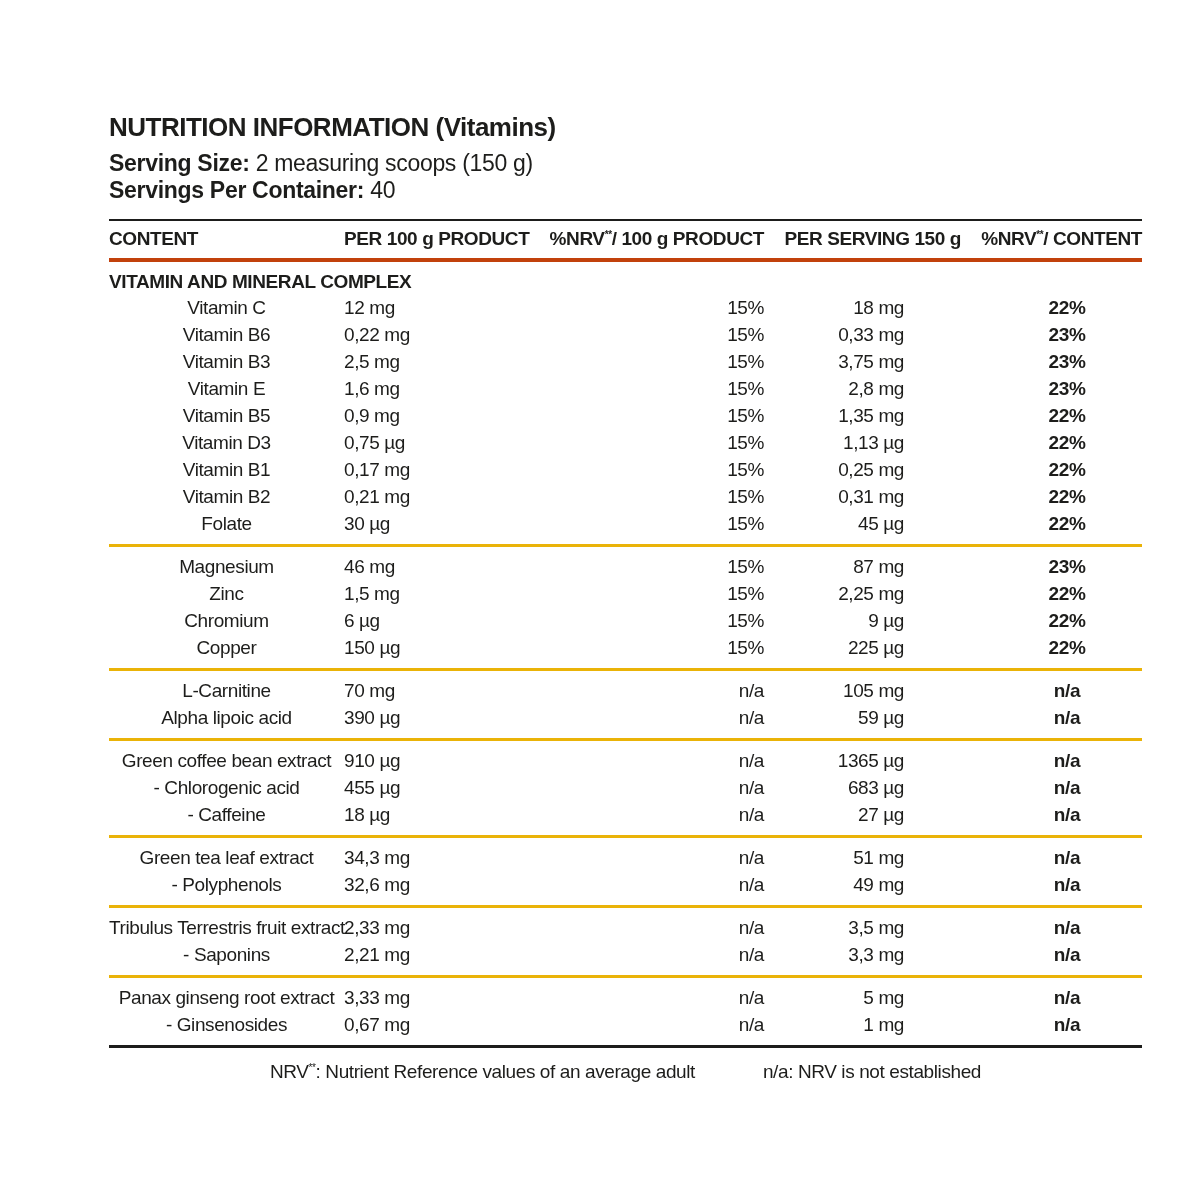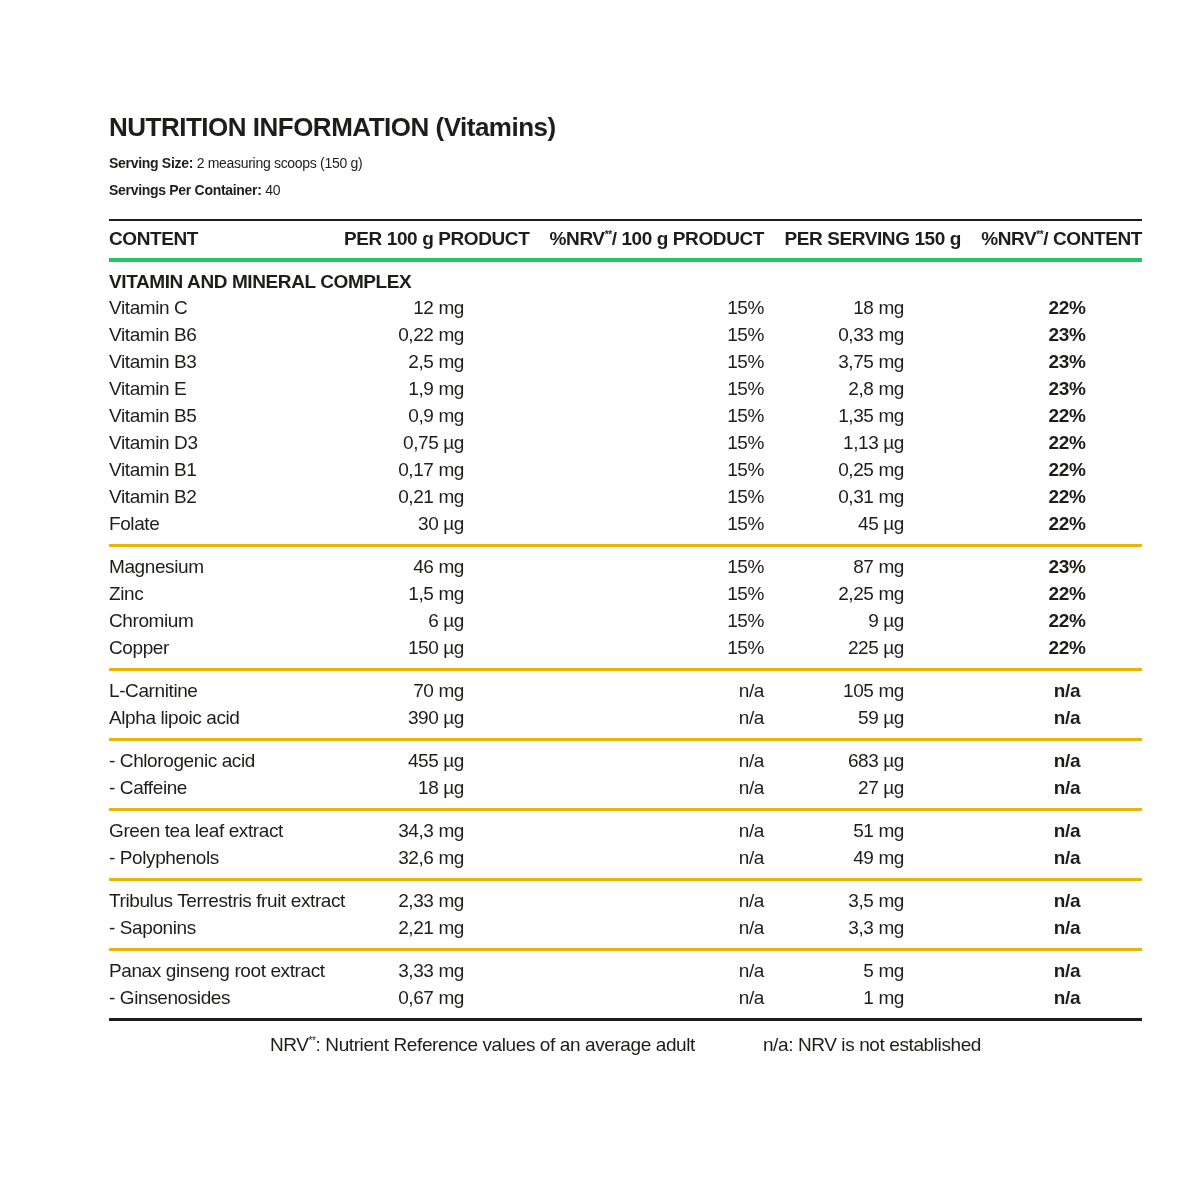--- a/index.html
+++ b/index.html
@@ -17,21 +17,21 @@
   .sheet {
     padding: 112px 0 0 109px;
   }
   .doc-title {
     font-size: 26px;
     font-weight: 700;
     letter-spacing: -0.5px;
     margin: 0 0 7px 0;
   }
   .meta-line {
-    font-size: 14px;
+    font-size: 23px;
     line-height: 27px;
     letter-spacing: -0.3px;
   }
   .meta-label { font-weight: 700; }
 
   table.nutrition {
     border-collapse: collapse;
     table-layout: fixed;
     width: 1033px;
     margin-top: 15px;
@@ -46,34 +46,34 @@
 
   thead th {
     font-size: 19px;
     font-weight: 700;
     letter-spacing: -0.4px;
     padding: 7px 0 8px 0;
     white-space: nowrap;
     text-align: right;
   }
   thead th:first-child { text-align: left; }
-  thead { border-bottom: 4px solid #22c55e; }
+  thead { border-bottom: 4px solid #c2410c; }
 
   tbody { border-top: 3px solid #eab308; }
   tbody:first-of-type { border-top: none; }
 
   td {
     font-size: 19px;
     letter-spacing: -0.4px;
     padding: 2px 0 3px 0;
     white-space: nowrap;
     overflow: visible;
   }
-  td.c1 { text-align: left; }
-  td.c2 { text-align: right; padding-right: 55px; margin-top: 44px; }
+  td.c1 { text-align: center; }
+  td.c2 { text-align: left; padding-right: 55px; margin-top: 44px; }
   td.c3 { text-align: right; padding-left: 31px; }
   td.c4 { text-align: right; padding-right: 57px; }
   td.c5 { text-align: center; padding-left: 31px; font-weight: bold; }
 
   tbody tr:first-child td { padding-top: 9px; }
   tbody tr:last-child td { padding-bottom: 9px; }
 
   tr.section-heading-row td {
     font-weight: 700;
     padding-bottom: 2px;
@@ -149,21 +149,21 @@
         </tr>
         <tr>
           <td class="c1">Vitamin B3</td>
           <td class="c2">2,5 mg</td>
           <td class="c3">15%</td>
           <td class="c4">3,75 mg</td>
           <td class="c5">23%</td>
         </tr>
         <tr>
           <td class="c1">Vitamin E</td>
-          <td class="c2">1,9 mg</td>
+          <td class="c2">1,6 mg</td>
           <td class="c3">15%</td>
           <td class="c4">2,8 mg</td>
           <td class="c5">23%</td>
         </tr>
         <tr>
           <td class="c1">Vitamin B5</td>
           <td class="c2">0,9 mg</td>
           <td class="c3">15%</td>
           <td class="c4">1,35 mg</td>
           <td class="c5">22%</td>
@@ -237,20 +237,27 @@
         </tr>
         <tr>
           <td class="c1">Alpha lipoic acid</td>
           <td class="c2">390 µg</td>
           <td class="c3">n/a</td>
           <td class="c4">59 µg</td>
           <td class="c5">n/a</td>
         </tr>
       </tbody>
       <tbody>
+        <tr>
+          <td class="c1">Green coffee bean extract</td>
+          <td class="c2">910 µg</td>
+          <td class="c3">n/a</td>
+          <td class="c4">1365 µg</td>
+          <td class="c5">n/a</td>
+        </tr>
         <tr>
           <td class="c1">- Chlorogenic acid</td>
           <td class="c2">455 µg</td>
           <td class="c3">n/a</td>
           <td class="c4">683 µg</td>
           <td class="c5">n/a</td>
         </tr>
         <tr>
           <td class="c1">- Caffeine</td>
           <td class="c2">18 µg</td>

